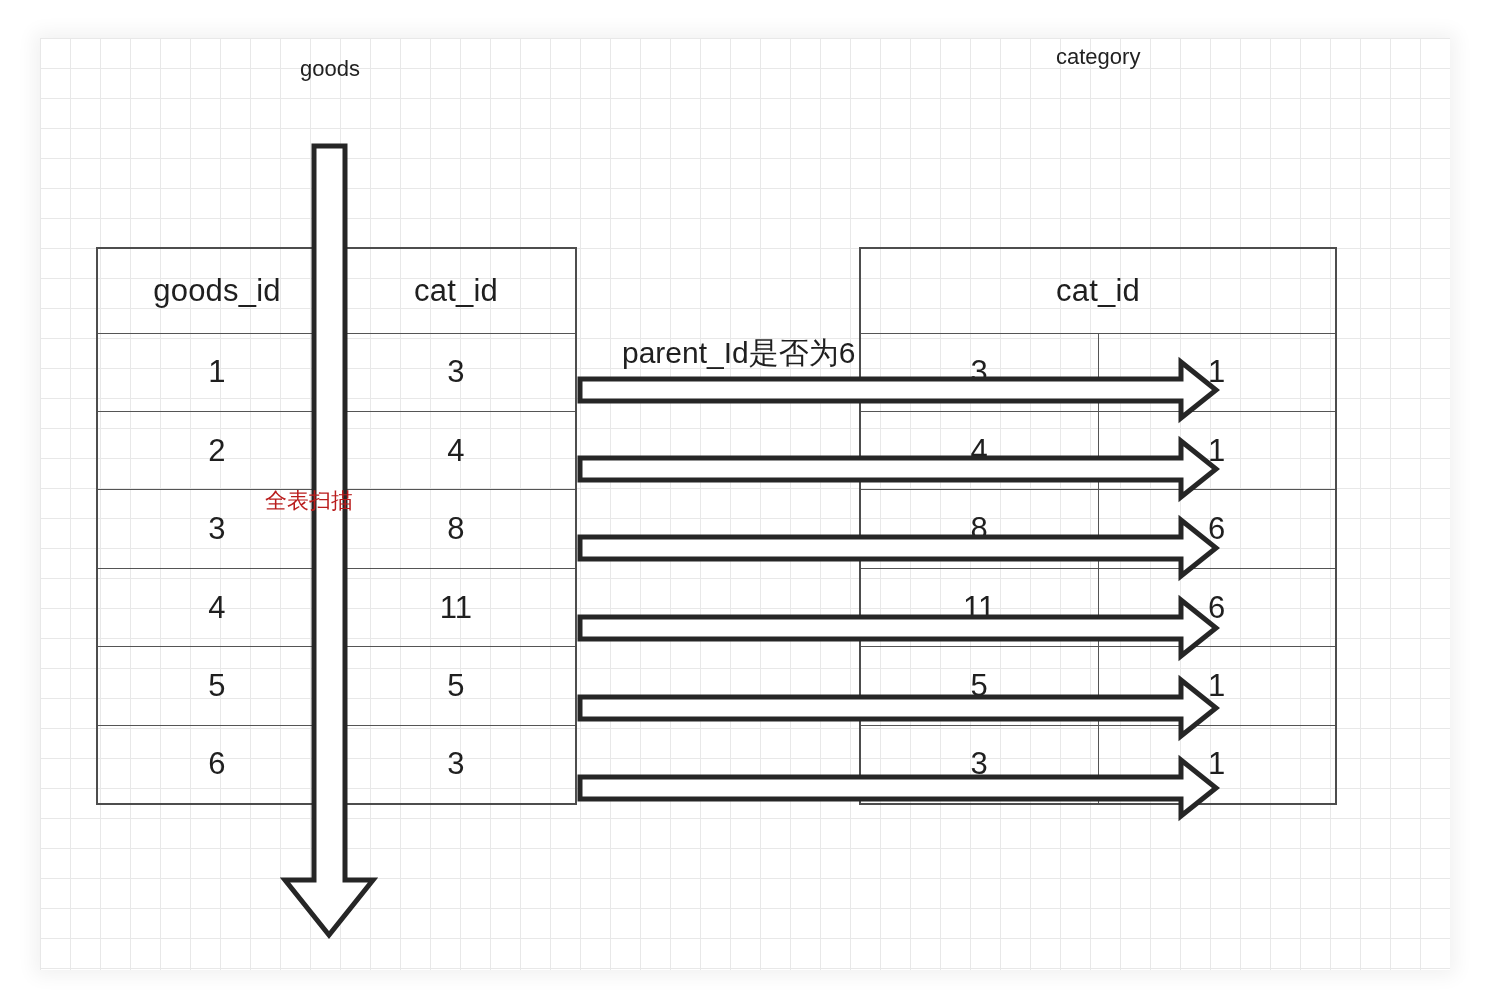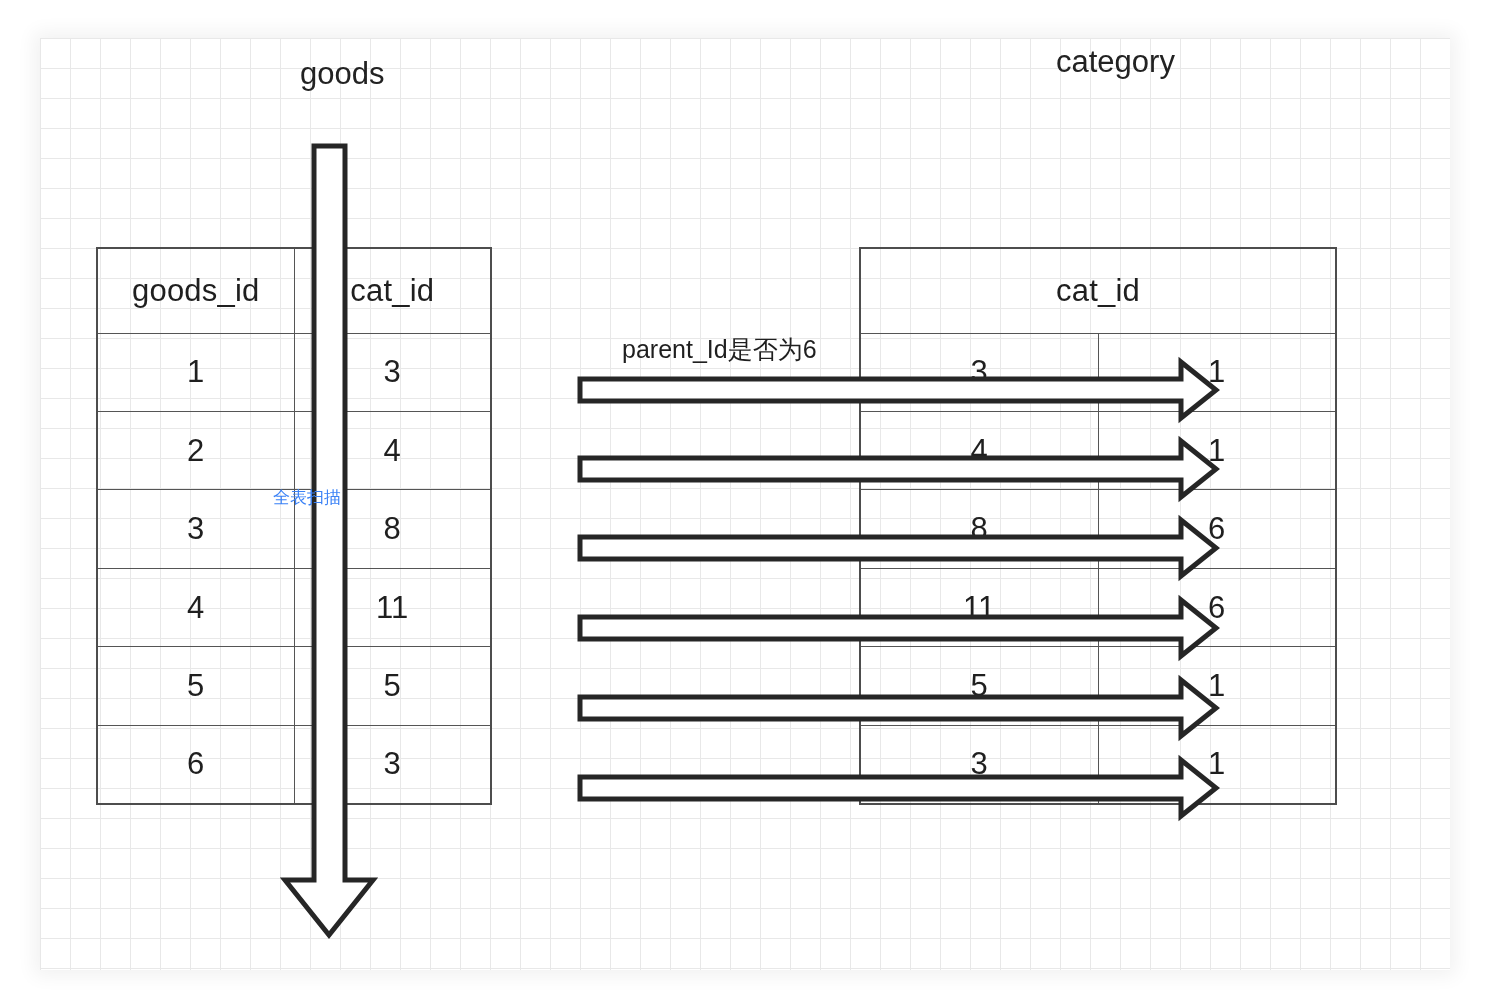--- a/index.html
+++ b/index.html
@@ -28,21 +28,21 @@
   }
   
   .tbl{
     position:absolute;
     border:2px solid #4d4d4d;
     box-sizing:border-box;
     background:transparent;
     display:flex;
     flex-direction:column;
   }
-  #goods-table{ left:96px; top:247px; width:396px; height:558px; }
+  #goods-table{ left:96px; top:247px; width:481px; height:558px; }
   #category-table{ left:859px; top:247px; width:478px; height:558px; }
   .trow{
     display:flex;
     flex:1 1 0;
     border-bottom:1px solid #555;
     box-sizing:border-box;
   }
   .trow:last-child{border-bottom:none;}
   .trow.head{flex:1.08 1 0;}
   .tcell{
@@ -55,36 +55,36 @@
     font-size:31px;
     color:#1f1f1f;
     font-weight:400;
     letter-spacing:0.2px;
   }
   .tcell:last-child{border-right:none;}
   .tcell.header{font-size:31px;}
   
   .caption{
     position:absolute;
-    font-size:31px;
+    font-size:22px;
     color:#222;
     white-space:nowrap;
   }
   #goods-caption{ left:300px; top:56px; }
   #category-caption{ left:1056px; top:44px; }
   #scan-caption{
     position:absolute;
-    left:273px; top:486px;
-    font-size:17px;color:#3b82f6;white-space:nowrap;
+    left:265px; top:486px;
+    font-size:22px;color:#b91c1c;white-space:nowrap;
     z-index:6;
   }
   #filter-caption{
     position:absolute;
     left:622px; top:333px;
-    font-size:25px;color:#1f1f1f;white-space:nowrap;
+    font-size:30px;color:#1f1f1f;white-space:nowrap;
     z-index:6;
   }
   svg.overlay{
     position:absolute;left:0;top:0;width:1490px;height:1008px;
     pointer-events:none;
   }
   .blockarrow{
     fill:#ffffff;
     stroke:#262626;
     stroke-width:5;

